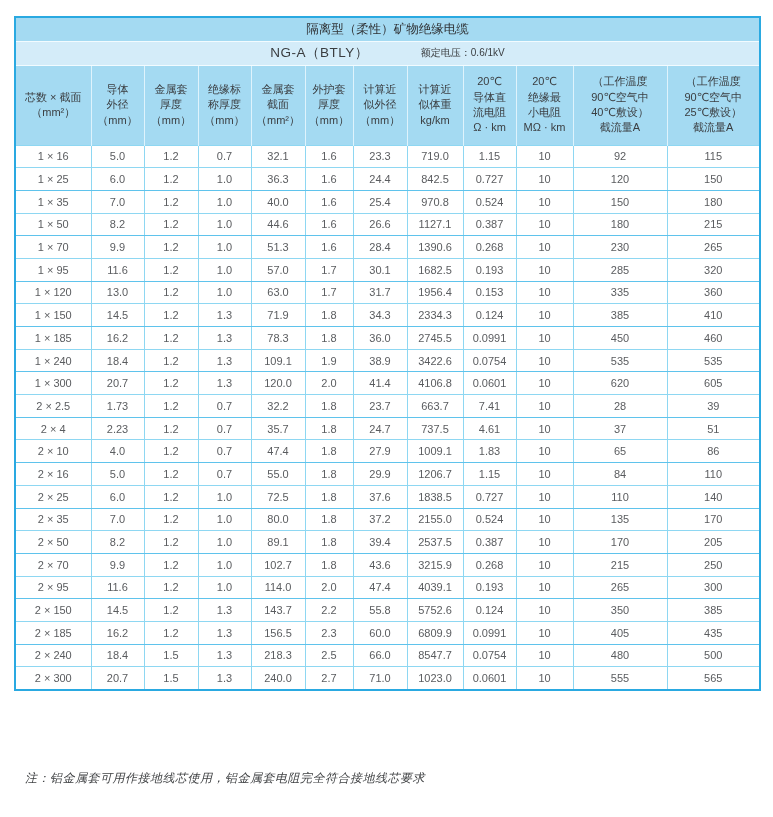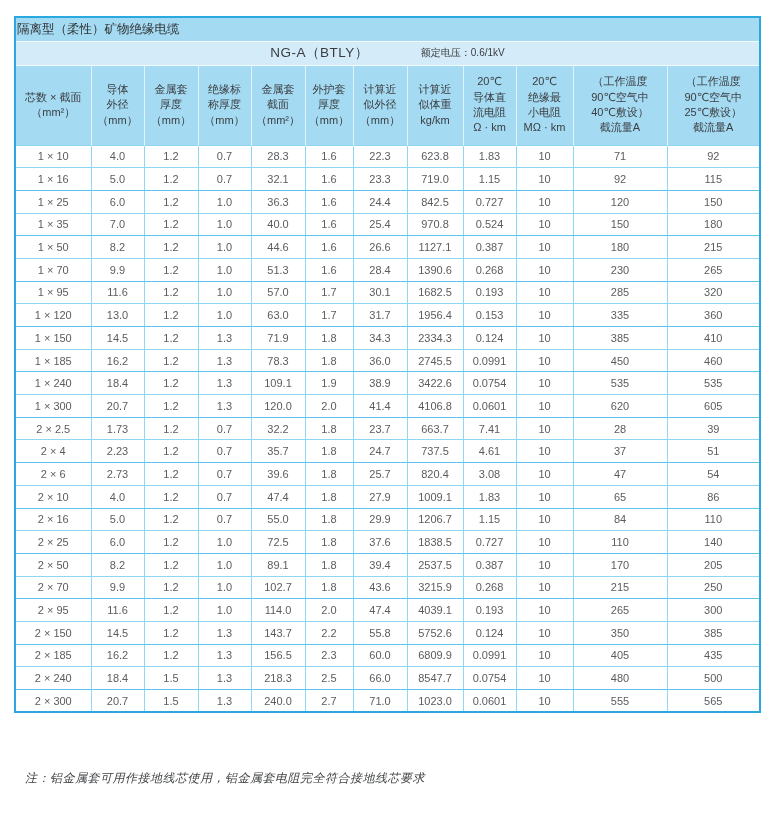--- a/index.html
+++ b/index.html
@@ -15,21 +15,21 @@
   table.spec {
     border-collapse: collapse;
     table-layout: fixed;
     width: 745px;
     border: 2px solid var(--border-strong, #2aa9e1);
   }
 
   tr.title-row td {
     background: var(--head-bg, #a4daf2);
     height: 24px;
-    text-align: left;
+    text-align: center;
     font-size: 12.5px;
     color: #2f3235;
     border-bottom: 1.5px solid #f2fbff;
   }
   tr.subtitle-row td {
     background: var(--subtitle-bg, #d4ecf9);
     height: 24px;
     border-bottom: 1.5px solid #f2fbff;
   }
   .subtitle-flex {
@@ -138,34 +138,20 @@
 40℃敷设）
 截流量A</th>
         <th>（工作温度
 90℃空气中
 25℃敷设）
 截流量A</th>
       </tr>
     </thead>
     <tbody>
         <tr>
-          <td>1 × 10</td>
-          <td>4.0</td>
-          <td>1.2</td>
-          <td>0.7</td>
-          <td>28.3</td>
-          <td>1.6</td>
-          <td>22.3</td>
-          <td>623.8</td>
-          <td>1.83</td>
-          <td>10</td>
-          <td>71</td>
-          <td>92</td>
-        </tr>
-        <tr>
           <td>1 × 16</td>
           <td>5.0</td>
           <td>1.2</td>
           <td>0.7</td>
           <td>32.1</td>
           <td>1.6</td>
           <td>23.3</td>
           <td>719.0</td>
           <td>1.15</td>
           <td>10</td>
@@ -334,34 +320,20 @@
           <td>35.7</td>
           <td>1.8</td>
           <td>24.7</td>
           <td>737.5</td>
           <td>4.61</td>
           <td>10</td>
           <td>37</td>
           <td>51</td>
         </tr>
         <tr>
-          <td>2 × 6</td>
-          <td>2.73</td>
-          <td>1.2</td>
-          <td>0.7</td>
-          <td>39.6</td>
-          <td>1.8</td>
-          <td>25.7</td>
-          <td>820.4</td>
-          <td>3.08</td>
-          <td>10</td>
-          <td>47</td>
-          <td>54</td>
-        </tr>
-        <tr>
           <td>2 × 10</td>
           <td>4.0</td>
           <td>1.2</td>
           <td>0.7</td>
           <td>47.4</td>
           <td>1.8</td>
           <td>27.9</td>
           <td>1009.1</td>
           <td>1.83</td>
           <td>10</td>
@@ -388,20 +360,34 @@
           <td>1.2</td>
           <td>1.0</td>
           <td>72.5</td>
           <td>1.8</td>
           <td>37.6</td>
           <td>1838.5</td>
           <td>0.727</td>
           <td>10</td>
           <td>110</td>
           <td>140</td>
+        </tr>
+        <tr>
+          <td>2 × 35</td>
+          <td>7.0</td>
+          <td>1.2</td>
+          <td>1.0</td>
+          <td>80.0</td>
+          <td>1.8</td>
+          <td>37.2</td>
+          <td>2155.0</td>
+          <td>0.524</td>
+          <td>10</td>
+          <td>135</td>
+          <td>170</td>
         </tr>
         <tr>
           <td>2 × 50</td>
           <td>8.2</td>
           <td>1.2</td>
           <td>1.0</td>
           <td>89.1</td>
           <td>1.8</td>
           <td>39.4</td>
           <td>2537.5</td>

